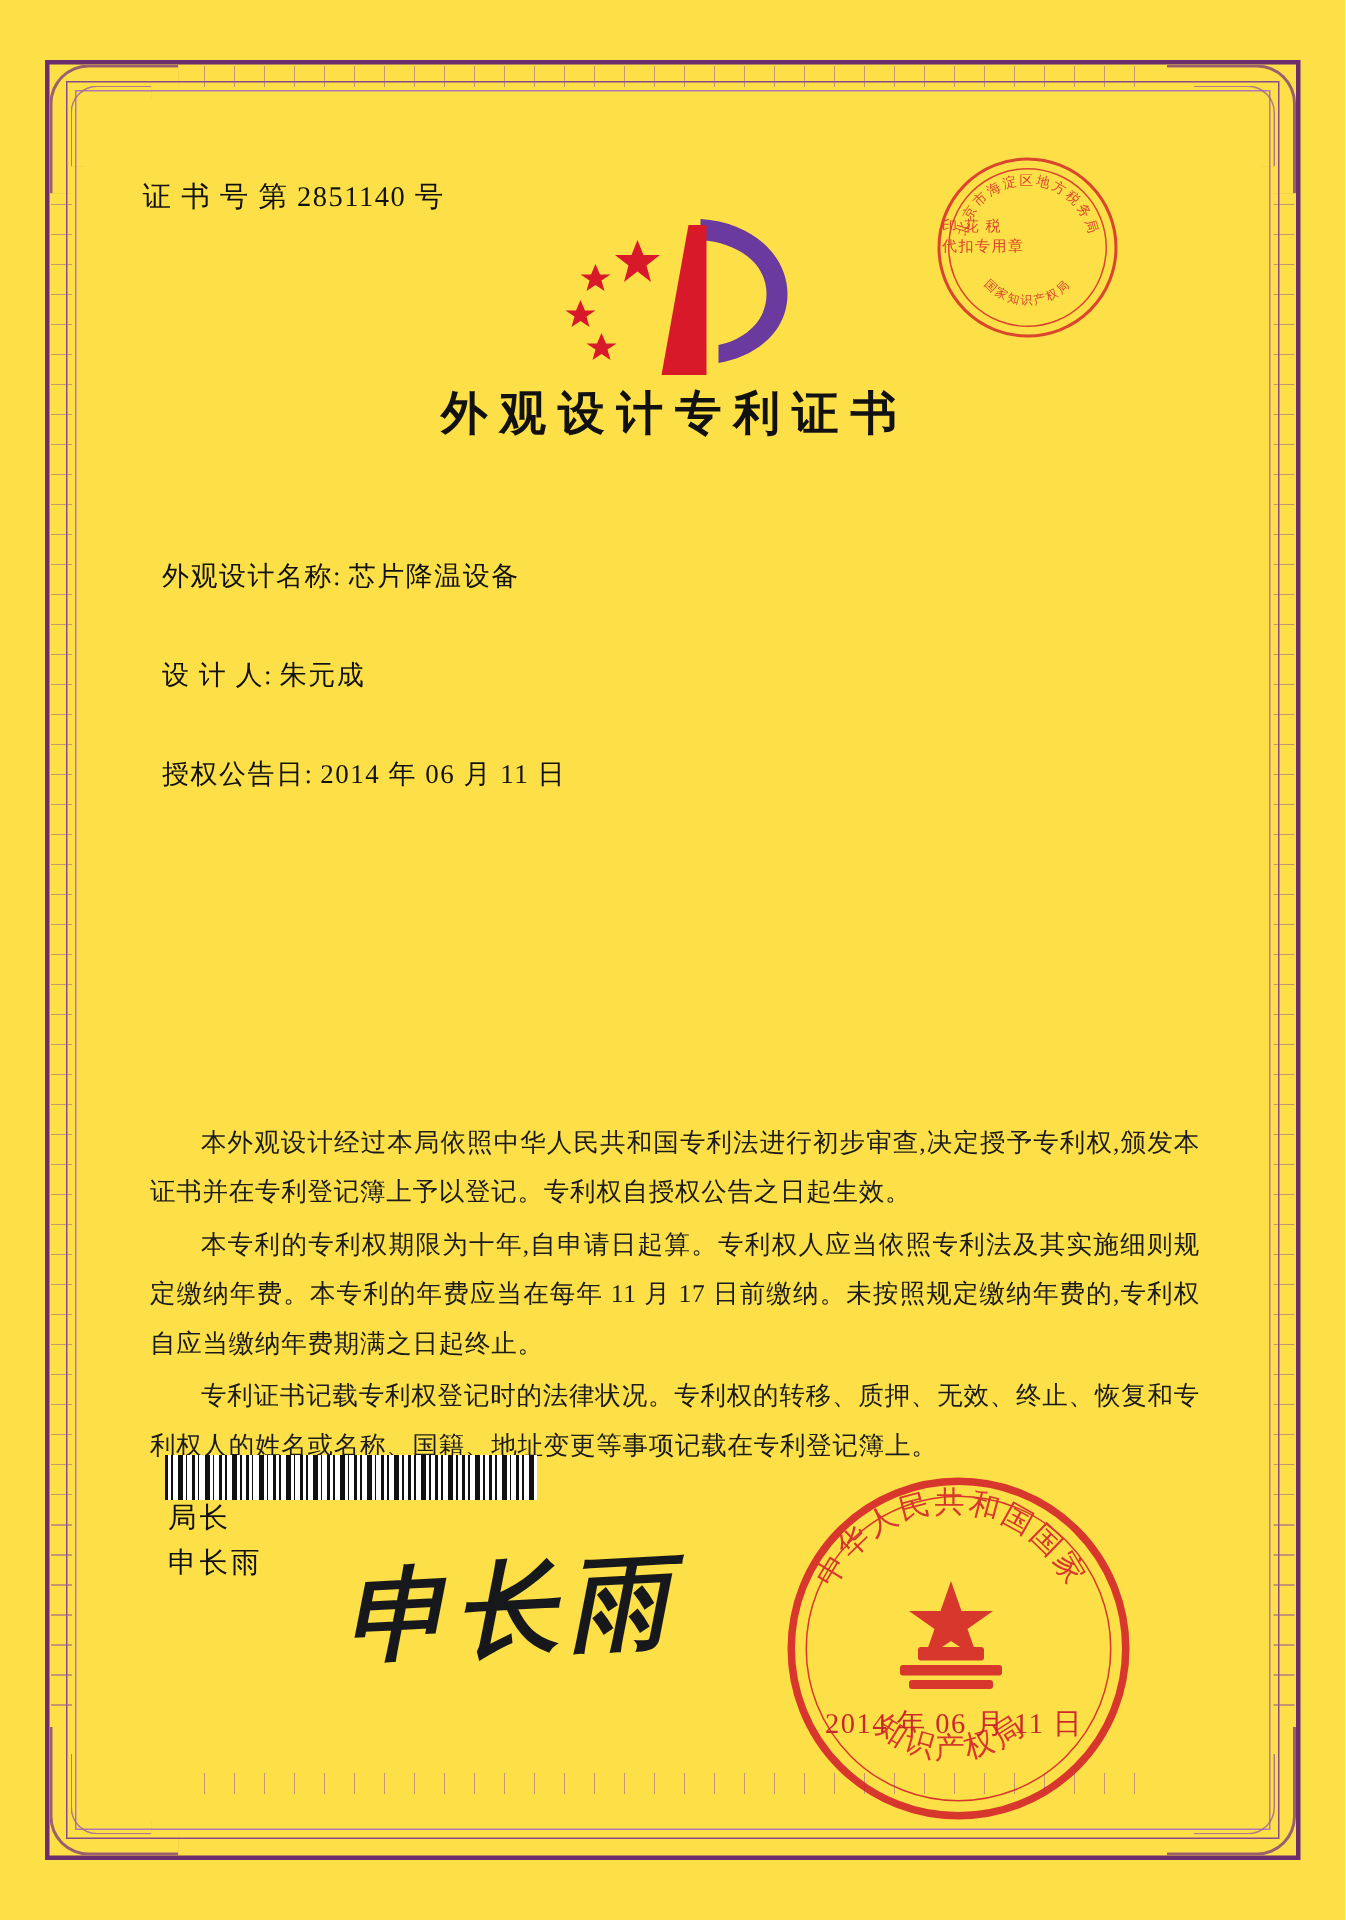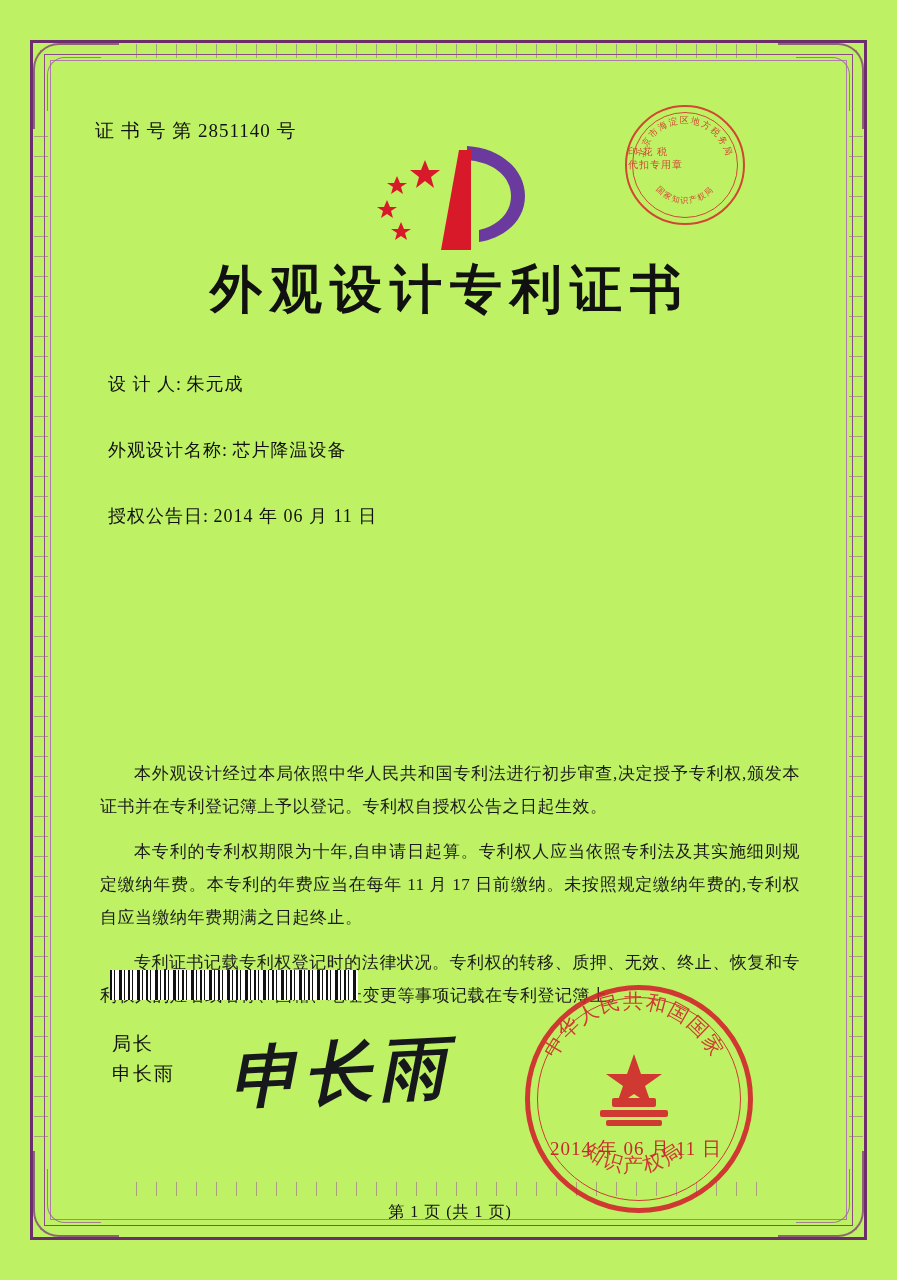--- a/index.html
+++ b/index.html
@@ -14,21 +14,21 @@
     color: #1a1a1a;
     position: relative;
     overflow: hidden;
   }
 
   .page {
     position: absolute;
     left: 0; top: 0;
     width: 897px;
     height: 1280px;
-    background: #bef264;
+    background: #fde047;
   }
 
   
   .border-outer {
     position: absolute;
     left: 30px; top: 40px;
     width: 837px; height: 1200px;
     border: 3px solid #6b2d6b;
     box-sizing: border-box;
   }
@@ -147,21 +147,21 @@
     left: 1px; right: 0; top: 38px;
     font-size: 10px;
     line-height: 13px;
     letter-spacing: 1px;
   }
 
   .title {
     position: absolute;
     left: 0; right: 0; top: 165px;
     text-align: center;
-    font-size: 52px;
+    font-size: 31px;
     font-weight: bold;
     letter-spacing: 8px;
     color: #111;
     font-family: Liberation Sans, sans-serif;
   }
 
   .fields {
     position: absolute;
     left: 28px; top: 282px;
     width: 700px;
@@ -179,42 +179,42 @@
   .paragraphs {
     position: absolute;
     left: 20px; top: 655px;
     width: 700px;
     font-size: 17px;
     line-height: 33px;
     color: #1b1b1b;
     text-align: justify;
   }
   .paragraphs p {
-    margin: 12px 0 2px 0;
+    margin: 0 0 2px 0;
     text-indent: 2em;
     letter-spacing: .5px;
   }
 
   
   .barcode {
     position: absolute;
     left: 30px; top: 880px;
     width: 248px; height: 30px;
     background: repeating-linear-gradient(
       to right,
       #111 0px, #111 2px, #fff 2px, #fff 4px,
       #111 4px, #111 5px, #fff 5px, #fff 9px,
       #111 9px, #111 12px, #fff 12px, #fff 14px,
       #111 14px, #111 15px, #fff 15px, #fff 18px
     );
   }
 
   .signature-block {
     position: absolute;
-    left: 32px; top: 939px;
+    left: 32px; top: 908px;
     font-size: 19px;
     line-height: 30px;
     letter-spacing: 2px;
     color: #111;
   }
   .signature-script {
     position: absolute;
     left: 150px; top: 938px;
     font-size: 68px;
     font-family: "DejaVu Serif", serif;
@@ -314,26 +314,26 @@
       <div class="center-text">
         <div>印 花 税</div>
         <div>代扣专用章</div>
       </div>
     </div>
 
     <div class="title">外观设计专利证书</div>
 
     <div class="fields">
       <div class="field">
+        <span class="lbl">外观设计名称:</span>
+        <span class="val">芯片降温设备</span>
+      </div>
+      <div class="field">
         <span class="lbl">设  计  人:</span>
         <span class="val">朱元成</span>
-      </div>
-      <div class="field">
-        <span class="lbl">外观设计名称:</span>
-        <span class="val">芯片降温设备</span>
       </div>
       <div class="field">
         <span class="lbl">授权公告日:</span>
         <span class="val">2014 年 06 月 11 日</span>
       </div>
     </div>
 
     <div class="paragraphs">
       <p>本外观设计经过本局依照中华人民共和国专利法进行初步审查,决定授予专利权,颁发本证书并在专利登记簿上予以登记。专利权自授权公告之日起生效。</p>
       <p>本专利的专利权期限为十年,自申请日起算。专利权人应当依照专利法及其实施细则规定缴纳年费。本专利的年费应当在每年 11 月 17 日前缴纳。未按照规定缴纳年费的,专利权自应当缴纳年费期满之日起终止。</p>
@@ -366,16 +366,15 @@
           <polygon points="0,-40 7,-20 28,-20 11,-8 18,12 0,0 -18,12 -11,-8 -28,-20 -7,-20"></polygon>
           <rect x="-34" y="16" width="68" height="7" rx="2"></rect>
           <rect x="-28" y="26" width="56" height="6" rx="2"></rect>
           <rect x="-22" y="4" width="44" height="9" rx="2"></rect>
         </g>
       </svg>
     </div>
 
     <div class="seal-date">2014 年 06 月 11 日</div>
 
-    <div class="footer">第 1 页 (共 1 页)</div>
 
   </div>
 </div>
 
 </body></html>

